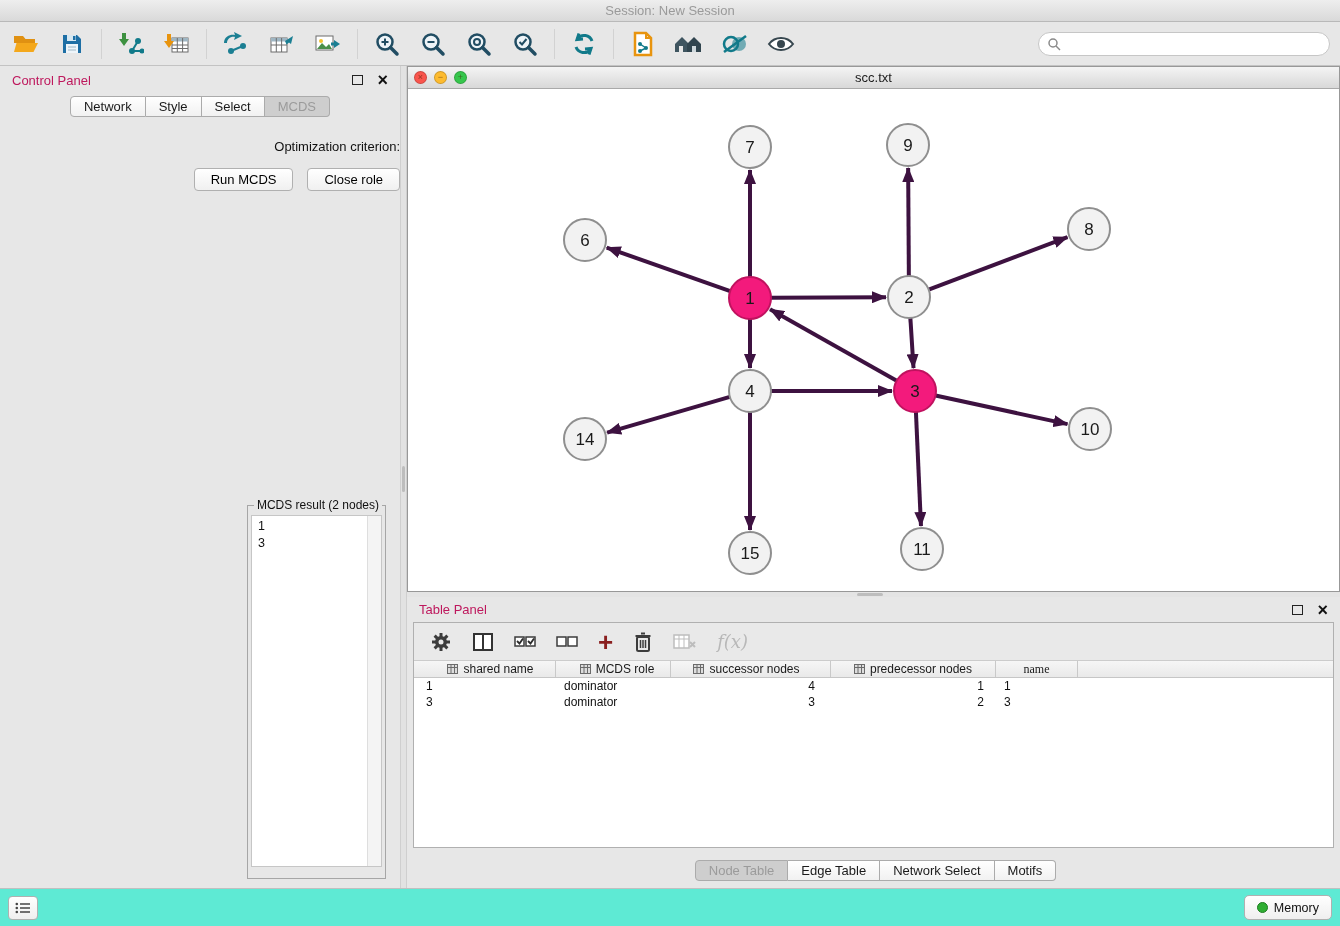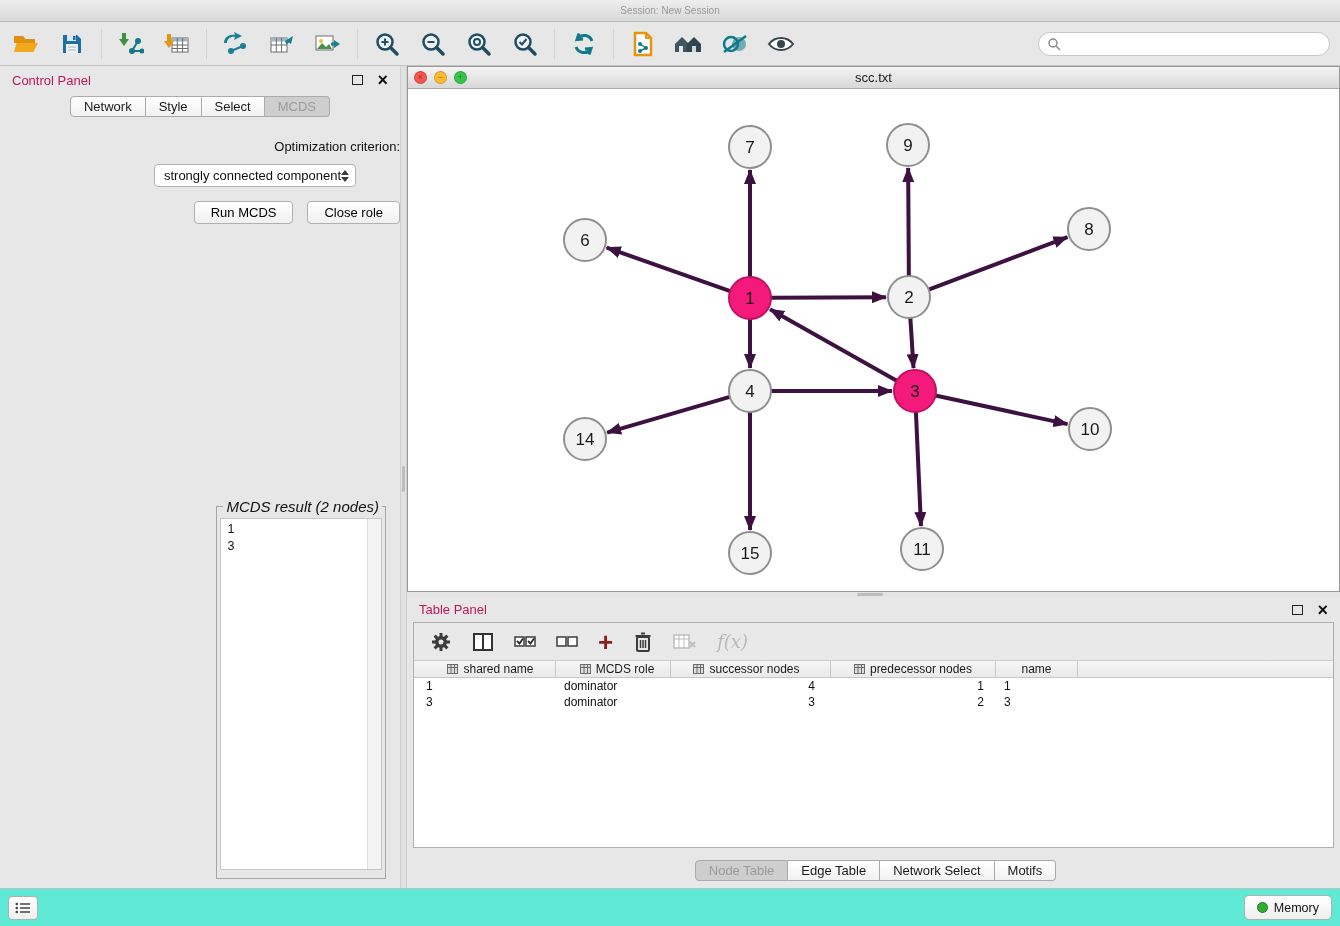--- a/index.html
+++ b/index.html
@@ -1,21 +1,21 @@
 <!DOCTYPE html>
 <html><head>
 <meta charset="utf-8">
 <style>
   * { margin:0; padding:0; box-sizing:border-box; }
   html,body { width:1340px; height:926px; }
   body { font-family:"Liberation Sans", sans-serif; background:#e7e7e7; overflow:hidden; color:#111; font-size:13px; }
 
   
   .titlebar { height:22px; background:linear-gradient(#eeeeee,#d9d9d9); border-bottom:1px solid #b9b9b9;
-              display:flex; align-items:center; justify-content:center; color:#9a9a9a; font-size:10px; }
+              display:flex; align-items:center; justify-content:center; color:#9a9a9a; font-size:13px; }
   .toolbar { height:44px; background:#e7e7e7; border-bottom:1px solid #c3c3c3; display:flex; align-items:center;
              padding:0 10px; position:relative; }
   .tb-group { display:flex; align-items:center; gap:14px; }
   .tb-sep { width:1px; height:30px; background:#d2d2d2; margin:0 13px; }
   .tbtn { width:32px; height:34px; display:flex; align-items:center; justify-content:center; cursor:default; }
   .search-wrap { position:absolute; right:10px; top:10px; width:292px; height:24px; background:#fff;
                  border:1px solid #c6c6c6; border-radius:12px; display:flex; align-items:center; padding:0 8px; gap:5px; }
   .search-wrap input { border:none; outline:none; flex:1; font-size:13px; font-family:"Liberation Sans",sans-serif; background:transparent; }
 
   
@@ -41,21 +41,21 @@
               display:flex; align-items:center; padding:0 6px 0 9px; font-size:13px; }
   .dropdown .dd-text { flex:1; }
   .dd-arrows { display:flex; flex-direction:column; gap:2px; align-items:center; }
   .dd-up { width:0; height:0; border-left:4px solid transparent; border-right:4px solid transparent; border-bottom:5px solid #3c3c3c; }
   .dd-down { width:0; height:0; border-left:4px solid transparent; border-right:4px solid transparent; border-top:5px solid #3c3c3c; }
   .btn-row { display:flex; justify-content:center; gap:14px; margin-top:14px; }
   .push-btn { height:23px; padding:0 16px; border:1px solid #b0b0b0; border-radius:4px;
               background:linear-gradient(#ffffff,#f0f0f0); font-size:13px; font-family:"Liberation Sans",sans-serif; }
   .spacer { flex:1; }
   .result-fieldset { margin:0 14px 9px; border:1px solid #a6a6a6; height:381px; padding:3px; background:#e7e7e7; }
-  .result-fieldset legend { font-size:15px; padding:0 3px; margin-left:3px; color:#111;font-style:italic; }
+  .result-fieldset legend { font-size:12px; padding:0 3px; margin-left:3px; color:#111; }
   .result-inner { background:#fff; border:1px solid #c6c6c6; height:352px; display:flex; }
   .result-list { flex:1; padding:2px 6px; font-size:12.5px; line-height:17px; color:#111; }
   .result-scroll { width:14px; background:#f4f4f4; border-left:1px solid #dedede; }
 
   
   .right-col { width:933px; display:flex; flex-direction:column; }
   .net-window { height:526px; border:1px solid #989898; display:flex; flex-direction:column; background:#fff; }
   .net-titlebar { height:22px; background:linear-gradient(#f4f4f4,#d8d8d8); border-bottom:1px solid #a9a9a9;
                   display:flex; align-items:center; padding:0 6px; position:relative; flex:0 0 22px; }
   .traffic { display:flex; gap:7px; z-index:2; }
@@ -276,27 +276,20 @@
       <span class="close-btn">×</span>
     </div>
     <div class="seg-tabs">
       <div class="seg">Network</div>
       <div class="seg">Style</div>
       <div class="seg">Select</div>
       <div class="seg active">MCDS</div>
     </div>
     <div class="panel-body">
       <div class="opt-label">Optimization criterion:</div>
-      <div class="dropdown">
-        <span class="dd-text">strongly connected component</span>
-        <span class="dd-arrows">
-            <span class="dd-up"></span>
-            <span class="dd-down"></span>
-          </span>
-      </div>
       <div class="btn-row">
         <button class="push-btn">Run MCDS</button>
         <button class="push-btn">Close role</button>
       </div>
       <div class="spacer"></div>
       <fieldset class="result-fieldset">
         <legend>MCDS result (2 nodes)</legend>
         <div class="result-inner">
           <div class="result-list" id="result-list">
               <div>1</div>
@@ -491,21 +484,21 @@
           </div>
           <div class="th c-pred" style="justify-content:center; text-align:center; padding-right:0;">
             <svg width="11" height="10" viewBox="0 0 11 10">
                 <rect x="0.5" y="0.5" width="10" height="9" fill="#ddd" stroke="#6b6b6b"></rect>
                 <line x1="0.5" y1="3.5" x2="10.5" y2="3.5" stroke="#6b6b6b"></line>
                 <line x1="4" y1="0.5" x2="4" y2="9.5" stroke="#6b6b6b"></line>
                 <line x1="7.5" y1="0.5" x2="7.5" y2="9.5" stroke="#6b6b6b"></line>
               </svg>
             <span>predecessor nodes</span>
           </div>
-          <div class="th c-name" style="justify-content:center; padding-left:0;">
+          <div class="th c-name" style="justify-content:center; padding-left:0;font-family:Liberation Serif, serif;">
             <span>name</span>
           </div>
         </div>
         <div class="table-body" id="table-body">
             <div class="trow">
               <div class="tcell c-shared">1</div>
               <div class="tcell c-role">dominator</div>
               <div class="tcell c-succ">4</div>
               <div class="tcell c-pred">1</div>
               <div class="tcell c-name">1</div>

